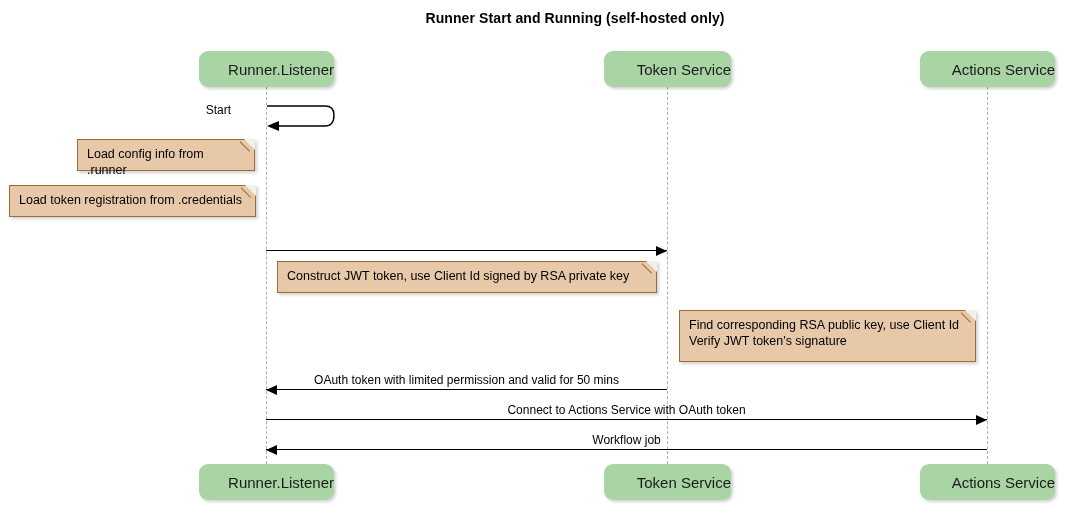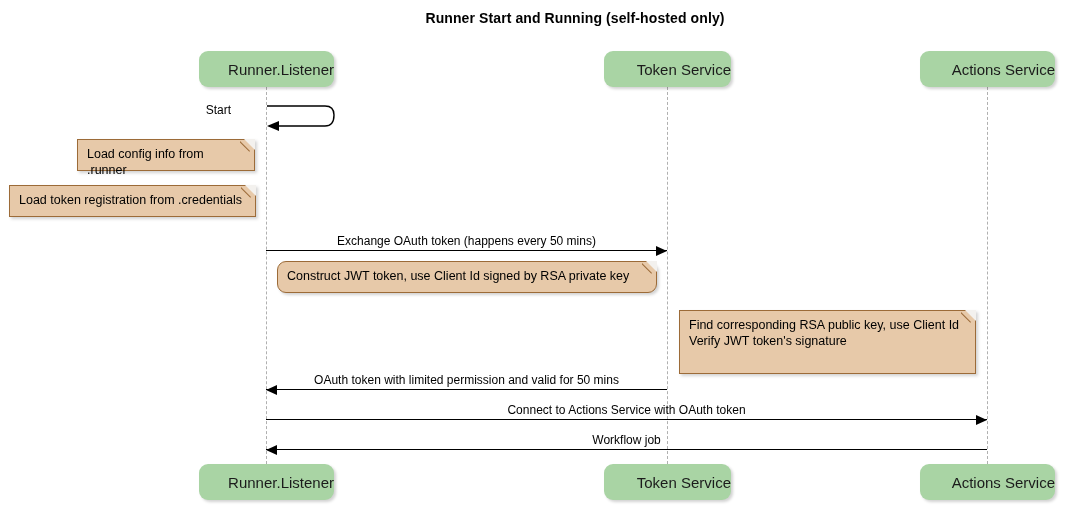--- a/index.html
+++ b/index.html
@@ -149,44 +149,43 @@
     <div class="participant" style="left: 920px; top: 464px; width: 135px;">
       <span>Actions Service</span>
     </div>
     <svg class="self-loop" width="82" height="34" style="left: 266px; top: 102px;">
       <path d="M 1 4 H 59 Q 68 4 68 13 Q 68 24 59 24 H 13" fill="none" stroke="#000000" stroke-width="1.4"></path>
       <polygon points="1,24 13,19 13,29" fill="#000000"></polygon>
     </svg>
     <div class="msg-label" style="left: 171px; top: 103px; width: 60px; text-align: right;">Start</div>
     <div class="msg-line" style="left: 266px; top: 250px; width: 401px;"></div>
     <div class="arrow-head arrow-right" style="top: 245.7px; left: 656px;"></div>
-    <div class="msg-label" style="left: 266px; width: 401px; top: 234px;">Exchange OAuth token (happens every 50 mins)</div>
     <div class="msg-line" style="left: 266px; top: 389px; width: 401px;"></div>
     <div class="arrow-head arrow-left" style="top: 384.7px; left: 266px;"></div>
     <div class="msg-label" style="left: 266px; width: 401px; top: 373px;">OAuth token with limited permission and valid for 50 mins</div>
     <div class="msg-line" style="left: 266px; top: 419px; width: 721px;"></div>
     <div class="arrow-head arrow-right" style="top: 414.7px; left: 976px;"></div>
     <div class="msg-label" style="left: 266px; width: 721px; top: 403px;">Connect to Actions Service with OAuth token</div>
     <div class="msg-line" style="left: 266px; top: 449px; width: 721px;"></div>
     <div class="arrow-head arrow-left" style="top: 444.7px; left: 266px;"></div>
     <div class="msg-label" style="left: 266px; width: 721px; top: 433px; text-align: center;">Workflow job</div>
     <div class="note" style="left: 77px; top: 139px; width: 178px; height: 32px;">
       <div>Load config info from .runner</div>
       <div class="fold"></div>
       <div class="fold-edge"></div>
     </div>
     <div class="note" style="left: 9px; top: 185px; width: 247px; height: 32px;">
       <div>Load token registration from .credentials</div>
       <div class="fold"></div>
       <div class="fold-edge"></div>
     </div>
-    <div class="note" style="left: 277px; top: 261px; width: 380px; height: 32px; border-radius: 9px;">
+    <div class="note" style="left: 277px; top: 261px; width: 380px; height: 32px;">
       <div>Construct JWT token, use Client Id signed by RSA private key</div>
       <div class="fold"></div>
       <div class="fold-edge"></div>
     </div>
-    <div class="note" style="left: 679px; top: 310px; width: 297px; height: 64px;">
+    <div class="note" style="left: 679px; top: 310px; width: 297px; height: 52px;">
       <div>Find corresponding RSA public key, use Client Id</div>
       <div>Verify JWT token's signature</div>
       <div class="fold"></div>
       <div class="fold-edge"></div>
     </div>
   </div>
 
 </body></html>

